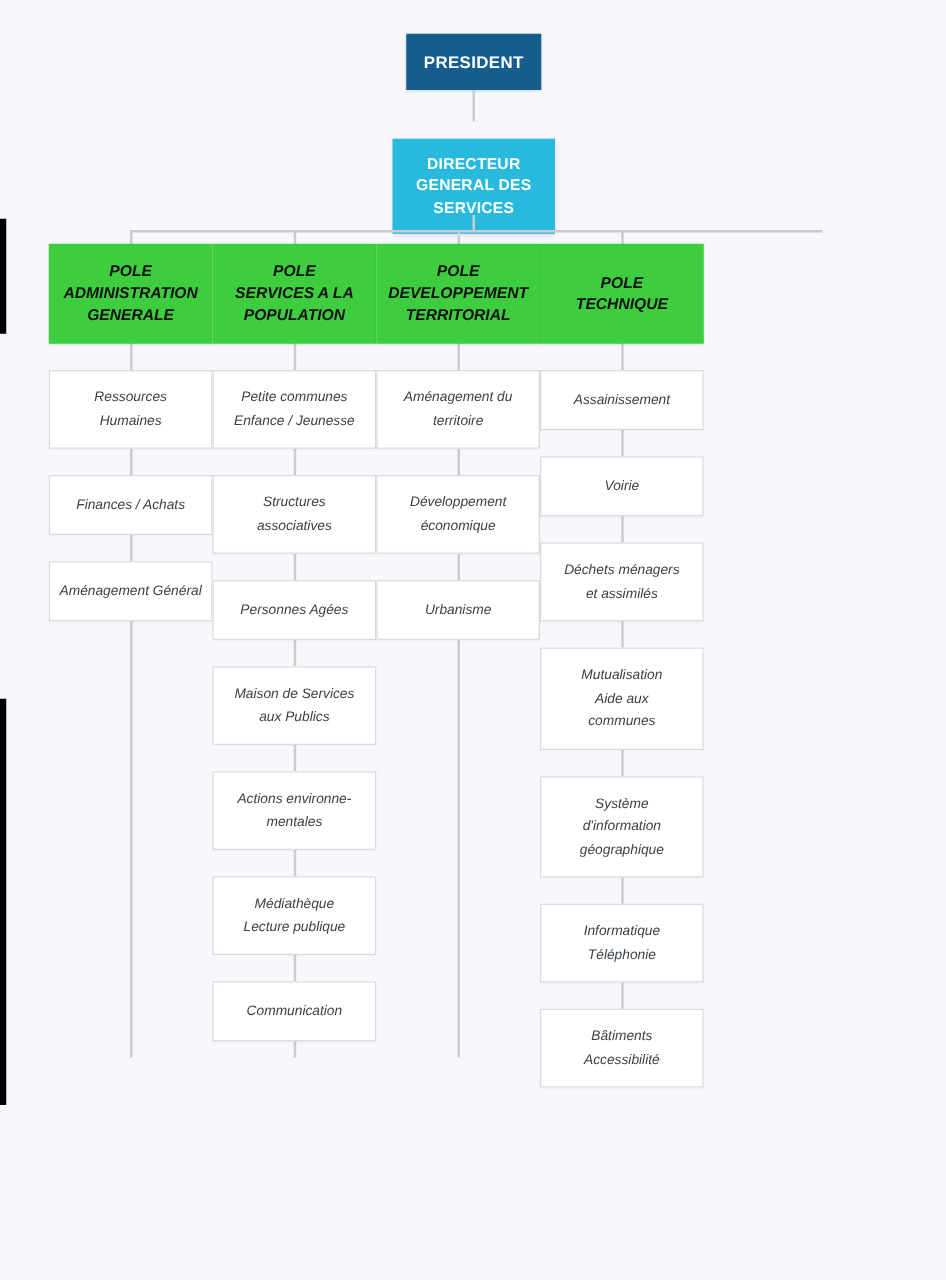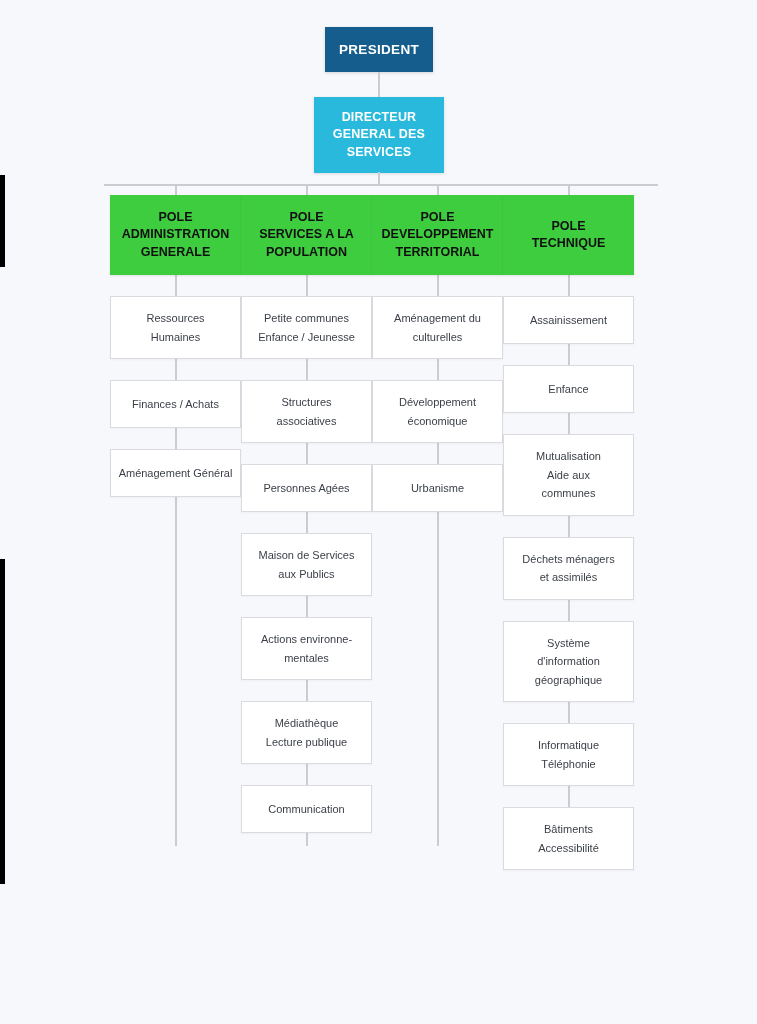--- a/index.html
+++ b/index.html
@@ -29,38 +29,39 @@
   
   .president{
     position:absolute; top:27px; left:379px; transform:translateX(-50%);
     width:108px; height:45px;
     background:var(--president-bg);
     color:#ffffff; font-weight:bold; font-size:13.5px; letter-spacing:.3px;
     display:flex; align-items:center; justify-content:center; text-align:center;
     box-shadow:0 1px 3px rgba(0,0,0,.15);
   }
   .director{
-    position:absolute; top:97px; left:379px; transform:translateX(-50%);
+    position:absolute; top:111px; left:379px; transform:translateX(-50%);
     width:130px; height:76px;
     background:var(--director-bg);
     color:#ffffff; font-weight:bold; font-size:12.5px; line-height:17.5px; letter-spacing:.2px;
     display:flex; align-items:center; justify-content:center; text-align:center;
     white-space:pre-line;
     box-shadow:0 1px 3px rgba(0,0,0,.12);
   }
   
   .vline{position:absolute; width:2px; background:var(--connector);}
   .vline.seg1{left:378px; top:72px; height:25px;}
   .vline.seg2{left:378px; top:172px; height:12px;}
   .hline{position:absolute; top:184px; left:104px; width:554px; height:2px; background:var(--connector);}
   
   .columns{
     position:absolute; top:184px; left:0; right:0;
-    display:flex; justify-content:center;
-    padding:0 33px 0 20px;
+    display:flex; justify-content:flex-start;
+    padding:0 33px 0 39px;
+    font-style:italic;
   }
   .column{
     position:relative;
     width:131px;
     display:flex; flex-direction:column; align-items:center;
     gap:21px;
     padding-top:11px;
   }
   .col-line{
     position:absolute; left:50%; margin-left:-1px; width:2px;
@@ -142,37 +143,37 @@
 Lecture publique</div>
       <div class="node">Communication</div>
     </div>
 
     <div class="column">
       <div class="col-line"></div>
       <div class="dept">POLE
 DEVELOPPEMENT
 TERRITORIAL</div>
       <div class="node">Aménagement du
-culturelles</div>
+territoire</div>
       <div class="node">Développement
 économique</div>
       <div class="node">Urbanisme</div>
     </div>
 
     <div class="column">
       <div class="col-line"></div>
       <div class="dept">POLE
 TECHNIQUE</div>
       <div class="node">Assainissement</div>
-      <div class="node">Enfance</div>
+      <div class="node">Voirie</div>
+      <div class="node">Déchets ménagers
+et assimilés</div>
       <div class="node">Mutualisation
 Aide aux
 communes</div>
-      <div class="node">Déchets ménagers
-et assimilés</div>
       <div class="node">Système
 d'information
 géographique</div>
       <div class="node">Informatique
 Téléphonie</div>
       <div class="node">Bâtiments
 Accessibilité</div>
     </div>
 
 

